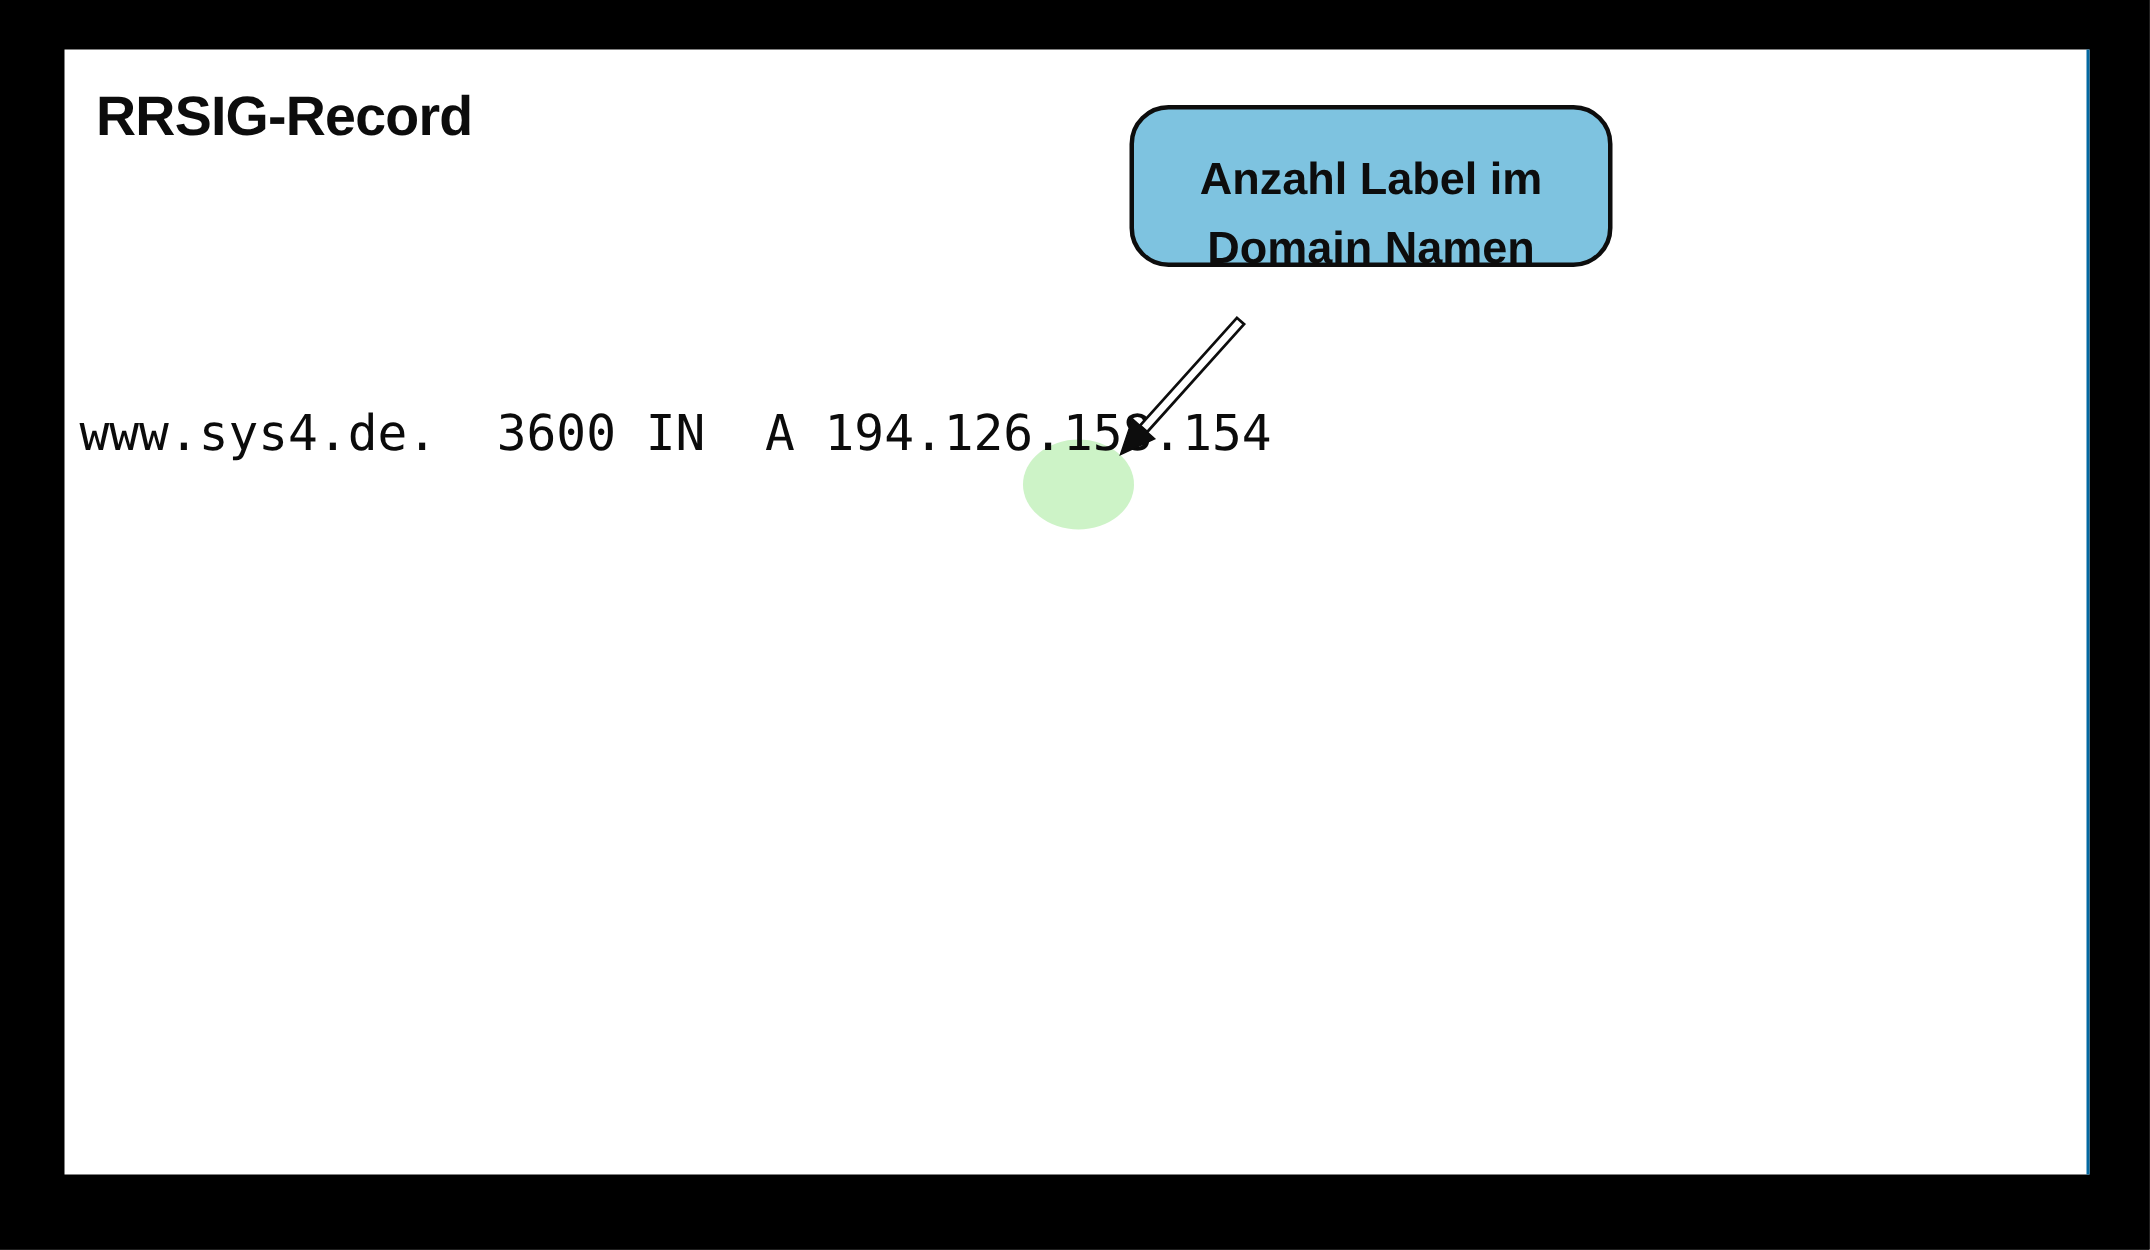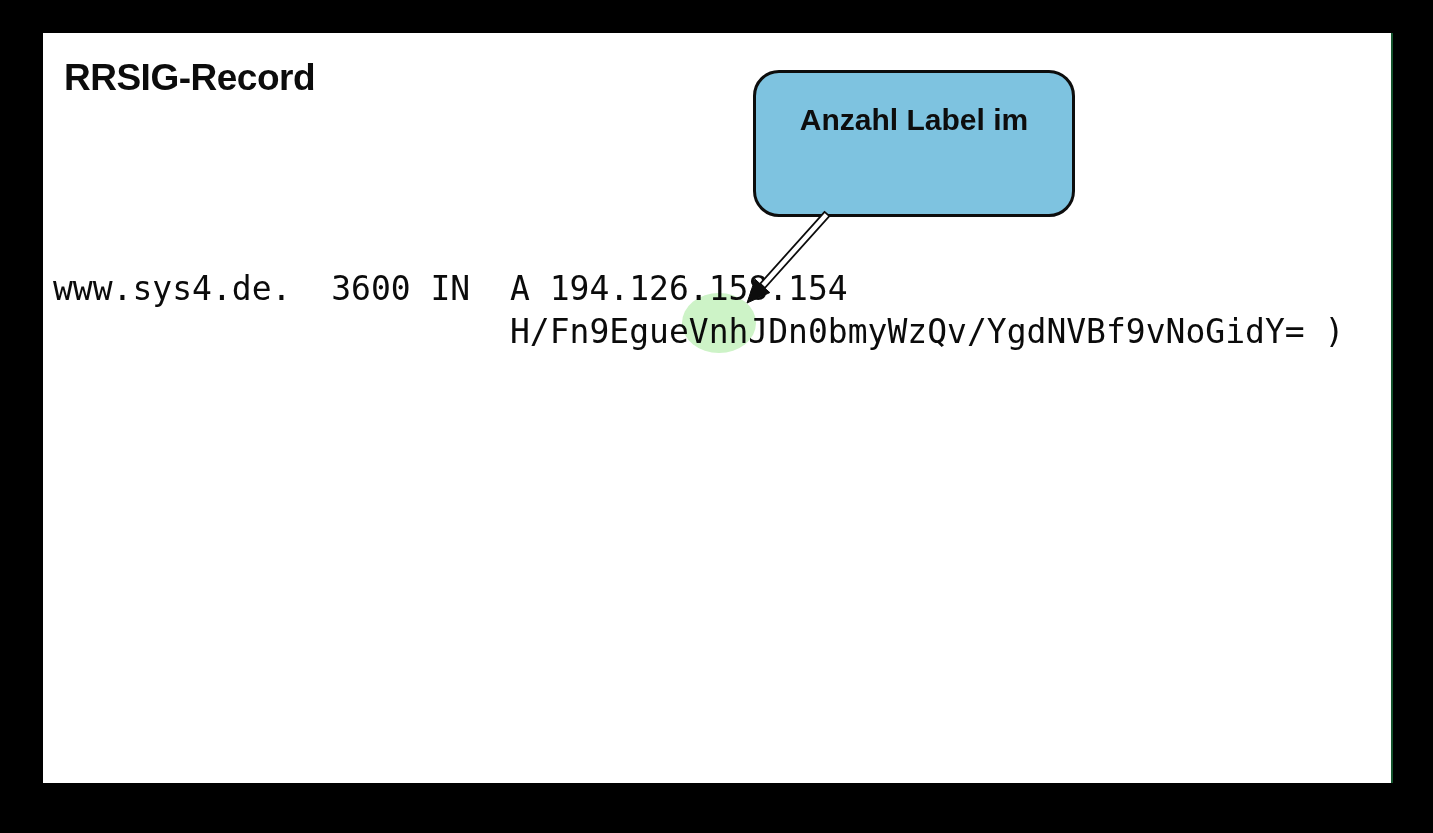--- a/index.html
+++ b/index.html
@@ -12,35 +12,35 @@
   .frame {
     position: absolute;
     left: 0; top: 0; width: 1433px; height: 833px;
     background: #000;
   }
   .slide {
     position: absolute;
     left: 43px; top: 33px;
     width: 1348px; height: 750px;
     background: #ffffff;
-    border-right: 2px solid #14532d;
+    border-right: 2px solid #0369a1;
   }
   .slide-title {
     position: absolute;
     left: 21px; top: 24px;
     font-size: 37px;
     font-weight: 700;
     color: #0c0c0c;
     letter-spacing: -0.5px;
     white-space: pre;
   }
   .callout {
     position: absolute;
     left: 710px; top: 37px;
-    width: 322px; height: 147px;
+    width: 322px; height: 108px;
     box-sizing: border-box;
     background: #7EC3E0;
     border: 3px solid #0d0d0d;
     border-radius: 26px;
     text-align: center;
     padding-top: 24px;
   }
   .callout-line {
     font-size: 30px;
     font-weight: 700;
@@ -74,27 +74,27 @@
 </head>
 <body>
 
 <div class="frame">
   <div class="slide">
 
     <div class="slide-title">RRSIG-Record</div>
 
     <div class="callout">
       <div class="callout-line">Anzahl Label im</div>
+      <div class="callout-line">Domain Namen</div>
     </div>
 
     <div class="highlight-ellipse"></div>
 
     <div class="record-block">
       <div class="record-line">www.sys4.de.  3600 IN  A 194.126.158.154</div>
-      <div class="record-line">                       H/Fn9EgueVnhJDn0bmyWzQv/YgdNVBf9vNoGidY= )</div>
     </div>
 
     <svg class="arrow-overlay" viewBox="0 0 1348 750">
 
       <polygon points="781.6,178.9 717.0,250.8 721.8,255.0 786.4,183.1" fill="#ffffff" stroke="#0d0d0d" stroke-width="1.8"></polygon>
 
       <polygon points="704,270 712.0,246.2 726.8,259.6" fill="#0d0d0d" stroke="#0d0d0d" stroke-width="1"></polygon>
     </svg>
 
   </div>

